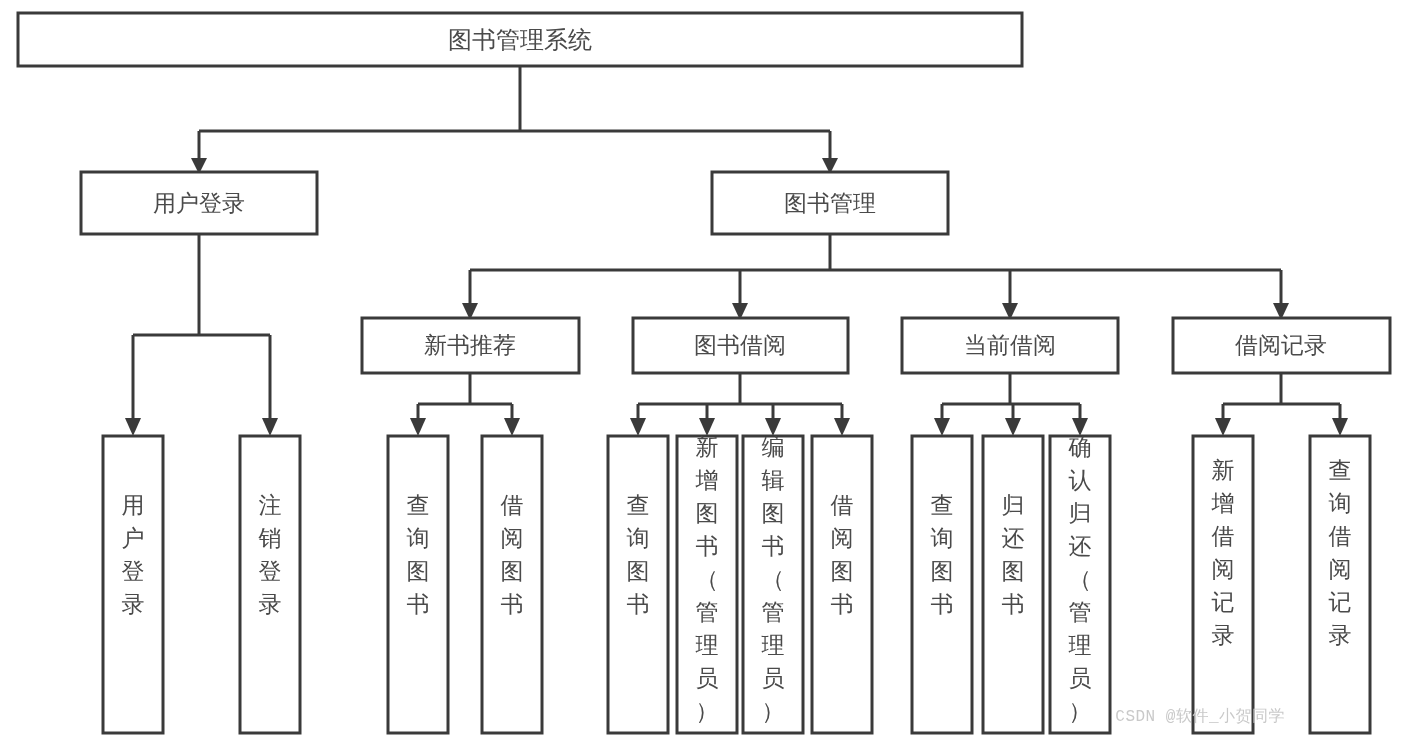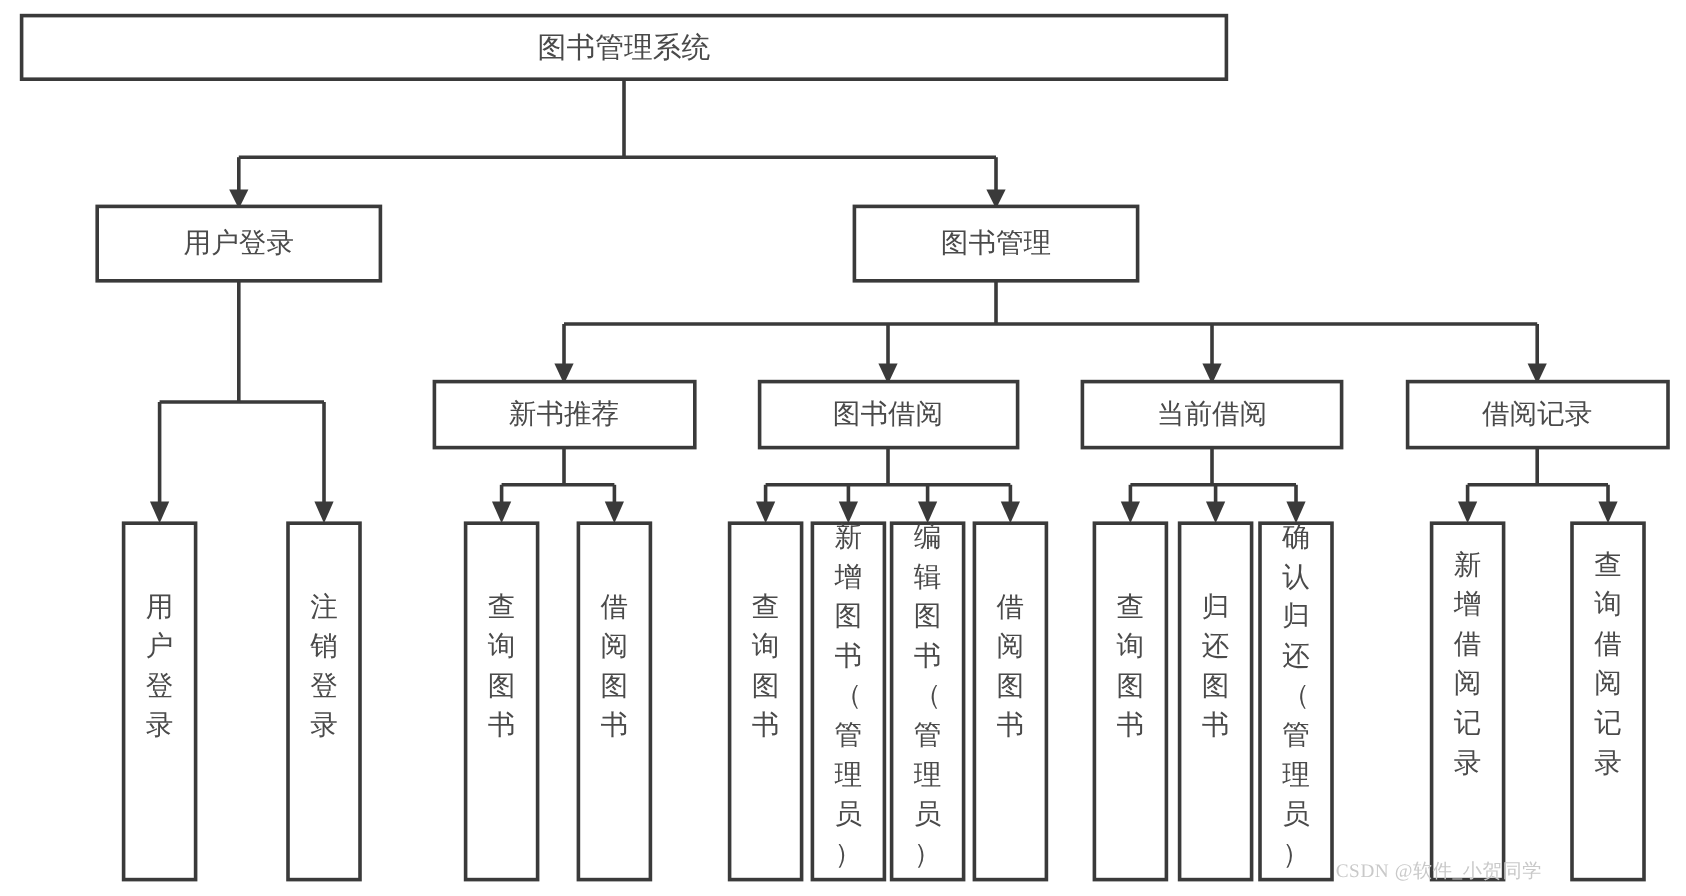--- a/index.html
+++ b/index.html
@@ -8,22 +8,22 @@
   #stage{position:relative;width:1293px;height:747px;background:#fff;}
   svg#diagram{position:absolute;left:0;top:0;width:1405px;height:747px;display:block;}
   .box{fill:#ffffff;stroke:#3a3a3a;stroke-width:3;}
   .conn{stroke:#3a3a3a;stroke-width:3;fill:none;stroke-linecap:butt;}
   .arrowhead{fill:#3a3a3a;stroke:none;}
   .lbl{fill:#4a4a4a;font-family:"DejaVu Sans","Liberation Sans",sans-serif;
        font-size:23px;text-anchor:middle;dominant-baseline:middle;}
   .lbl-title{font-size:24px;}
   .vlbl{fill:#4a4a4a;font-family:"DejaVu Sans","Liberation Sans",sans-serif;
         font-size:23px;text-anchor:middle;}
-  .wm{position:absolute;right:8px;bottom:10px;color:#c9c9c9;font-size:16px;
-      font-family:Liberation Serif, serif;white-space:nowrap;
+  .wm{position:absolute;right:8px;bottom:20px;color:#c9c9c9;font-size:16px;
+      font-family:Liberation Mono, monospace;white-space:nowrap;
       letter-spacing:0.5px;}
 </style>
 </head>
 <body>
 
 <div id="stage">
 
   <svg id="diagram" viewBox="0 0 1405 747">
 
     <g>

